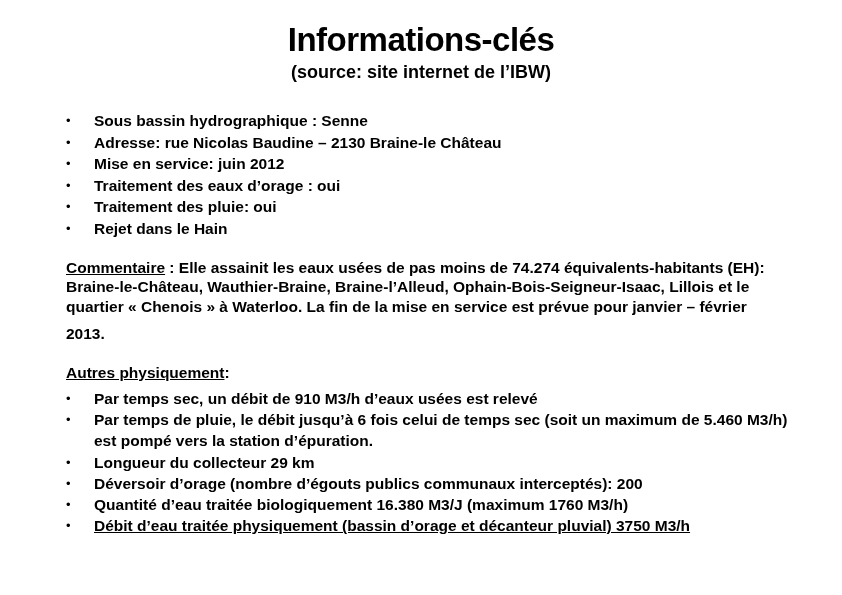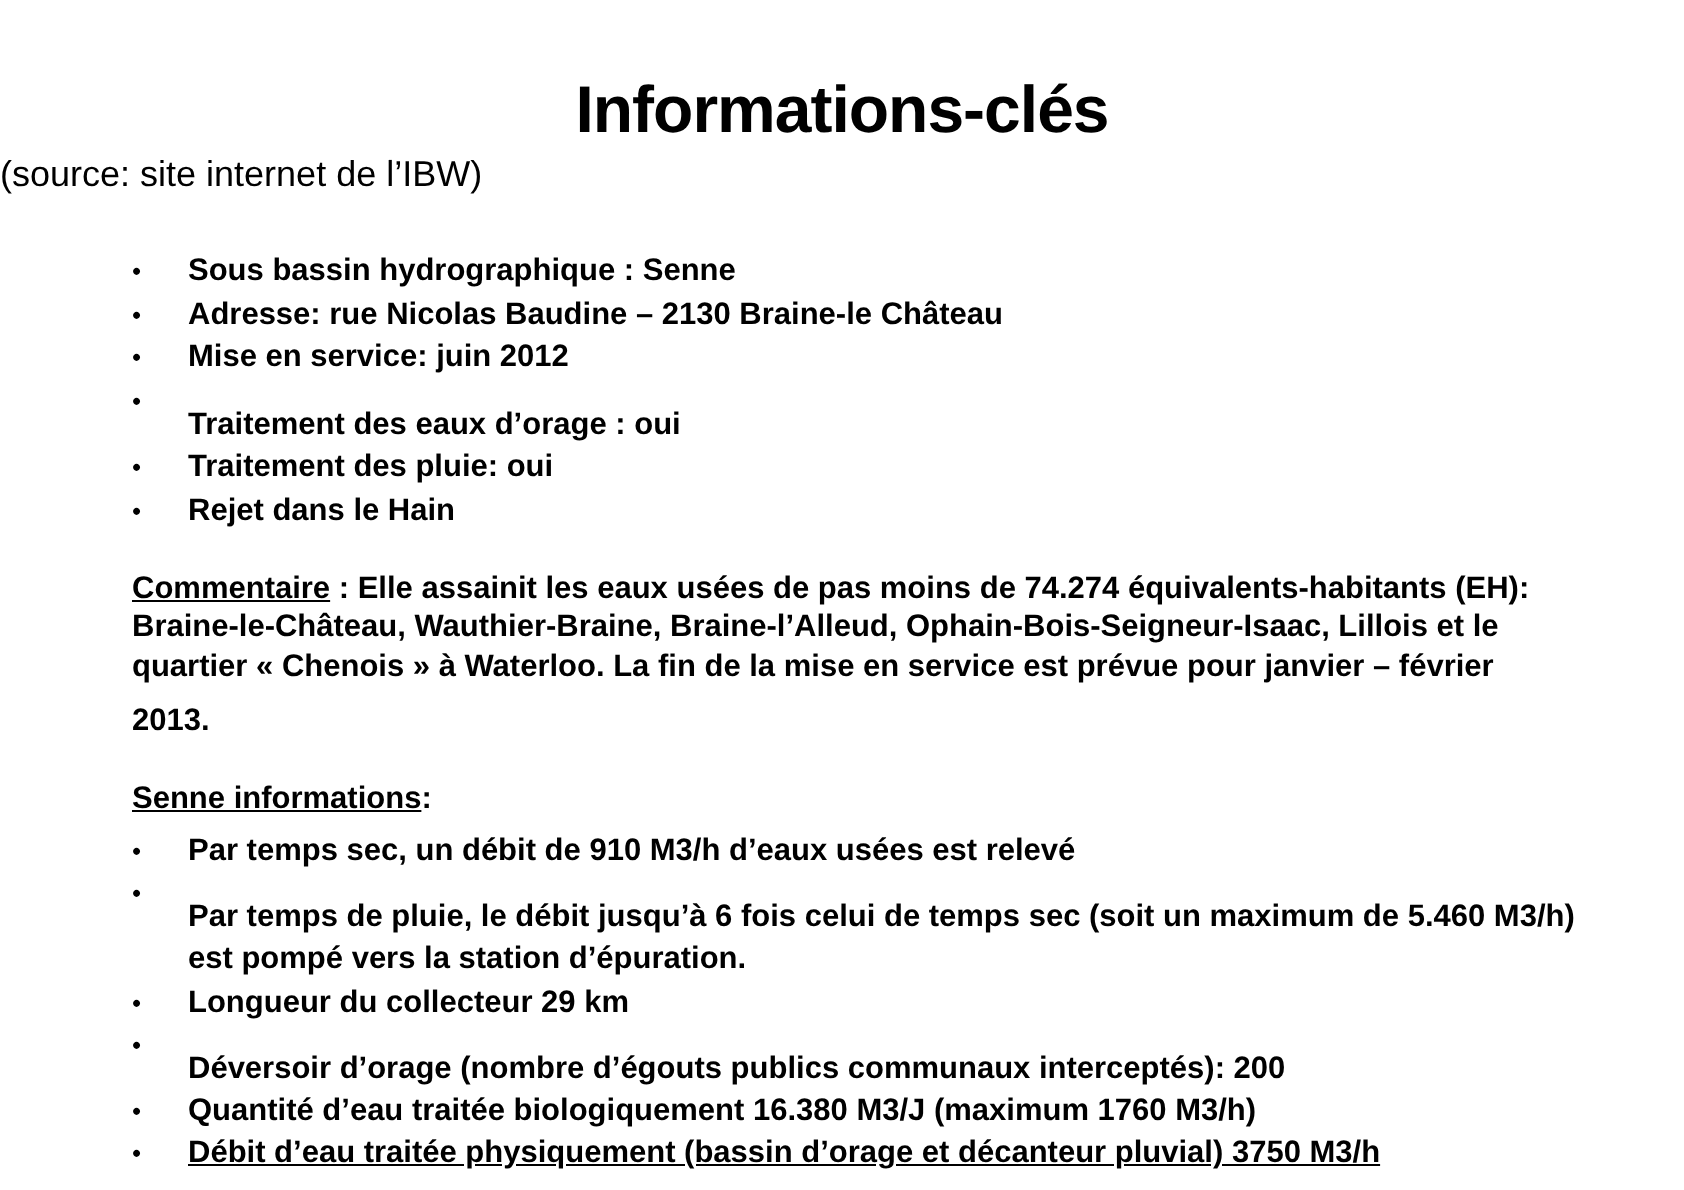--- a/index.html
+++ b/index.html
@@ -13,31 +13,32 @@
   }
   .slide {
     position: relative;
     width: 842px;
     height: 595px;
     background: #ffffff;
     box-sizing: border-box;
   }
   .title {
     margin: 0;
-    padding-top: 35px;
+    padding-top: 20px;
     text-align: center;
     font-size: 33px;
     line-height: 40px;
     font-weight: 700;
     letter-spacing: -0.5px;
   }
   .subtitle {
+    text-align: center;
     font-size: 18px;
     line-height: 24px;
-    font-weight: 400;
+    font-weight: 700;
   }
   ul.bullets {
     list-style: none;
     margin: 0;
     padding: 0 45px 0 66px;
   }
   ul.facts { margin-top: 26px; }
   ul.autres-list { margin-top: 5px; }
   ul.bullets li {
     display: flex;
@@ -46,21 +47,21 @@
     line-height: 21.6px;
   }
   ul.autres-list li { line-height: 21.2px; }
   .bullet {
     flex: 0 0 28px;
     width: 28px;
     font-size: 13px;
     line-height: inherit;
   }
   .li-text { flex: 1 1 auto; font-weight: bold; }
-  li.bold .li-text { font-weight: 700; margin-top: 12px; }
+  li.bold .li-text { font-weight: 700; }
   li.bold-underline .li-text { font-weight: 700; text-decoration: underline; }
   .commentaire {
     margin: 18px 45px 0 66px;
     font-size: 15.5px;
     line-height: 19.6px;
     font-weight: 700;
   }
   .commentaire .u { text-decoration: underline; }
   .year {
     margin: 8px 45px 0 66px;
@@ -109,21 +110,21 @@
       <li class="normal">
         <span class="bullet">•</span>
         <span class="li-text">Rejet dans le Hain</span>
       </li>
     </ul>
 
   <div class="commentaire"><span class="u">Commentaire</span><span> : Elle assainit les eaux usées de pas moins de 74.274 équivalents-habitants (EH): Braine-le-Château, Wauthier-Braine, Braine-l’Alleud, Ophain-Bois-Seigneur-Isaac, Lillois et le quartier « Chenois » à Waterloo. La fin de la mise en service est prévue pour janvier – février</span></div>
 
   <div class="year">2013.</div>
 
-  <div class="autres-heading"><span class="u">Senne informations</span><span>:</span></div>
+  <div class="autres-heading"><span class="u">Autres physiquement</span><span>:</span></div>
 
   <ul class="bullets autres-list" id="autres-list">
       <li class="normal">
         <span class="bullet">•</span>
         <span class="li-text">Par temps sec, un débit de 910 M3/h d’eaux usées est relevé</span>
       </li>
       <li class="bold">
         <span class="bullet">•</span>
         <span class="li-text">Par temps de pluie, le débit jusqu’à 6 fois celui de temps sec (soit un maximum de 5.460 M3/h) est pompé vers la station d’épuration.</span>
       </li>

